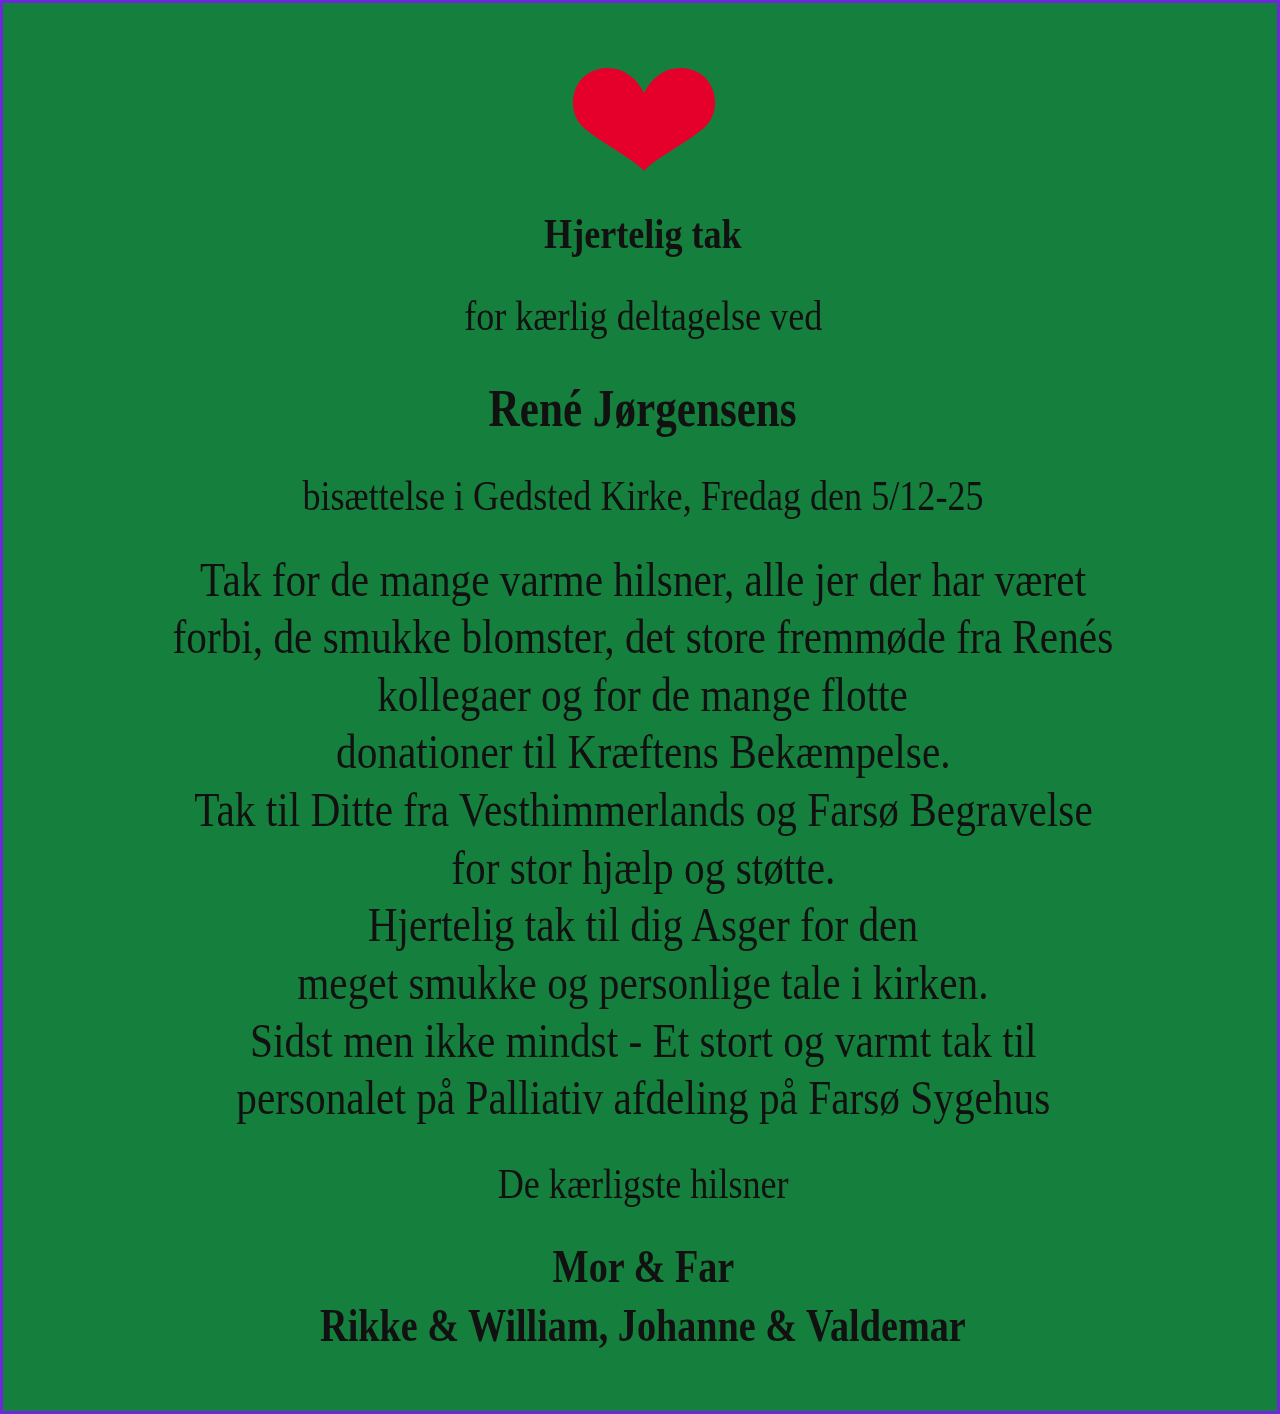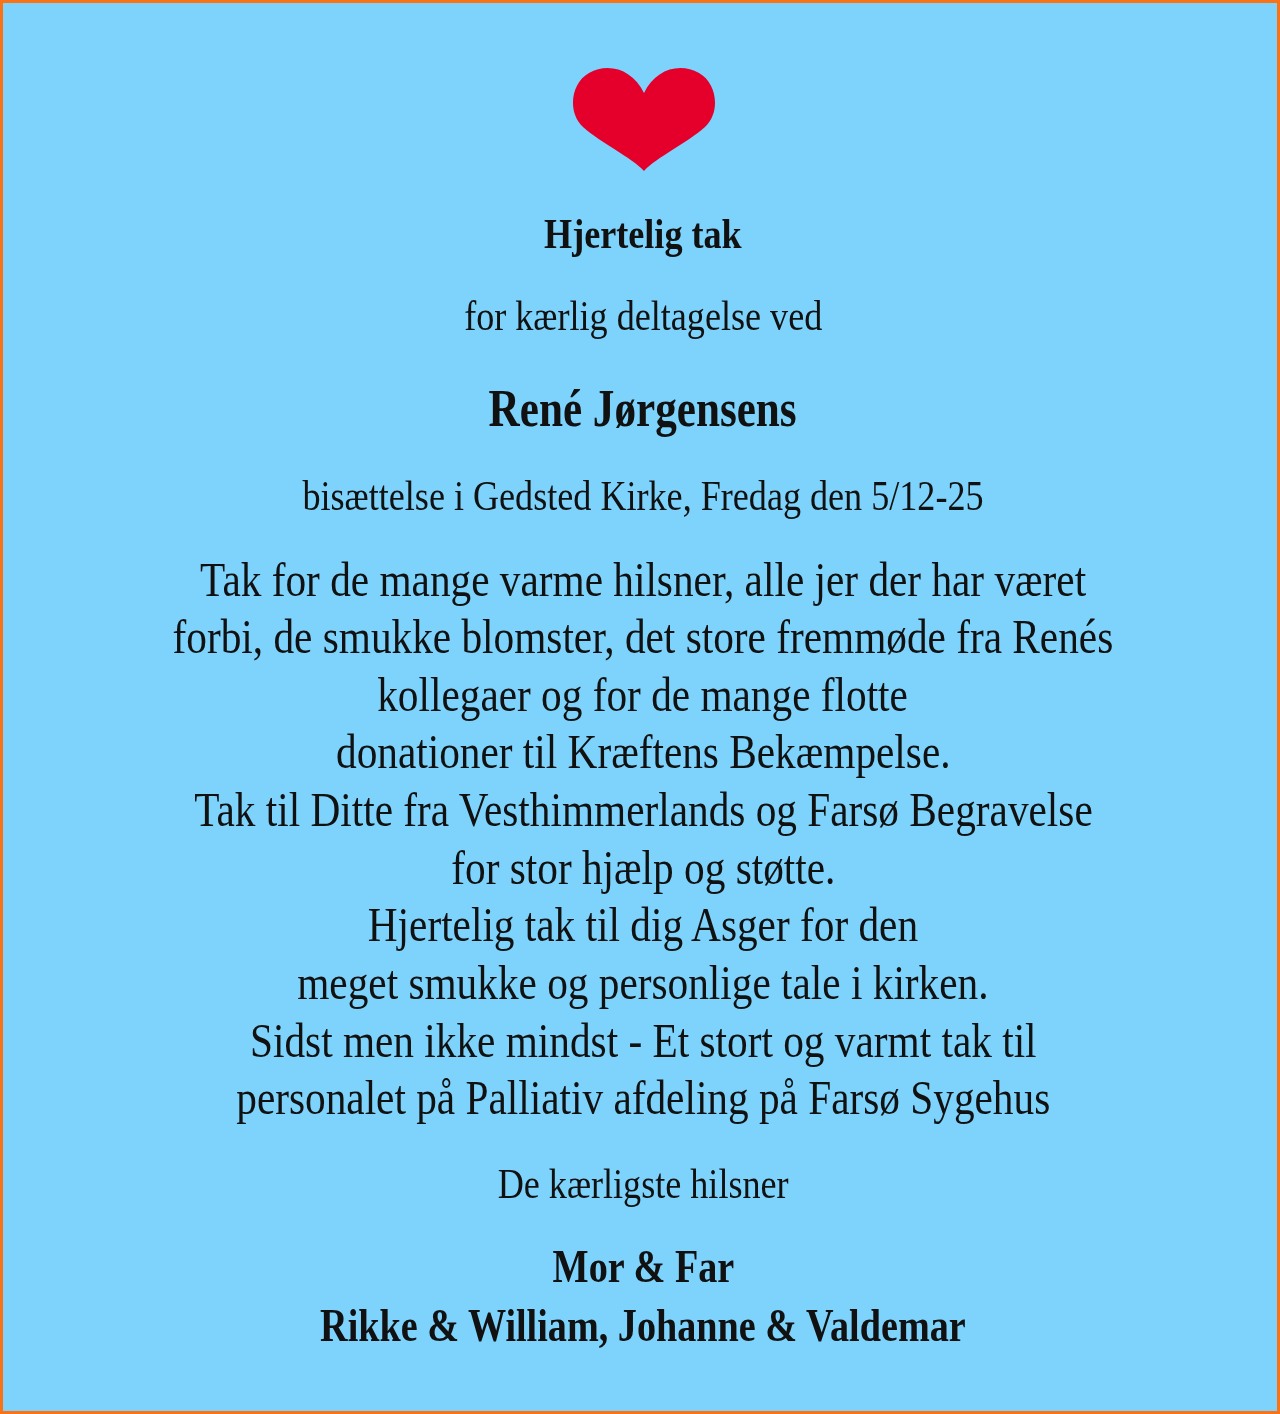--- a/index.html
+++ b/index.html
@@ -1,20 +1,20 @@
 <!DOCTYPE html>
 <html><head>
 <meta charset="utf-8">
 <style>
   html, body { margin: 0; padding: 0; background: #ffffff; }
   body { width: 1280px; height: 1414px; position: relative; overflow: hidden; }
   .frame {
     position: absolute; left: 0; top: 0; width: 1280px; height: 1414px;
-    box-sizing: border-box; border: 3px solid #f97316; border-bottom-width: 3px;
-    background: #7dd3fc;
+    box-sizing: border-box; border: 3px solid #6d28d9; border-bottom-width: 3px;
+    background: #15803d;
   }
   .heart { position: absolute; left: 568px; top: 62px; width: 146px; height: 108px; }
   .line {
     position: absolute; left: 0; width: 1280px; text-align: center;
     font-family: "Liberation Serif", "DejaVu Serif", serif; color: #111111;
     white-space: nowrap; line-height: 1;
   }
   .line span { display: inline-block; transform-origin: center; }
   .bold { font-weight: bold; }
   .s42 { font-size: 42px; }

